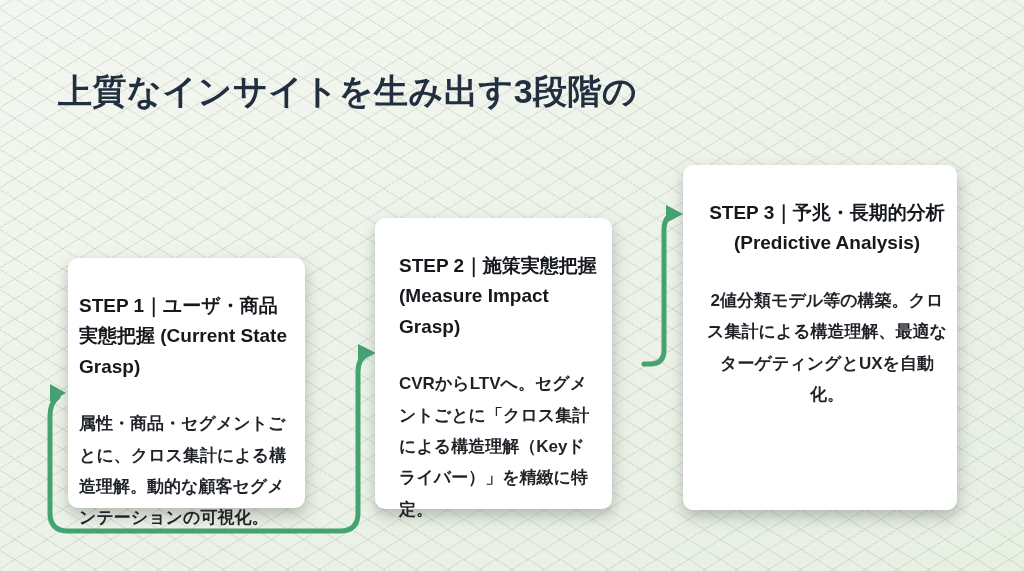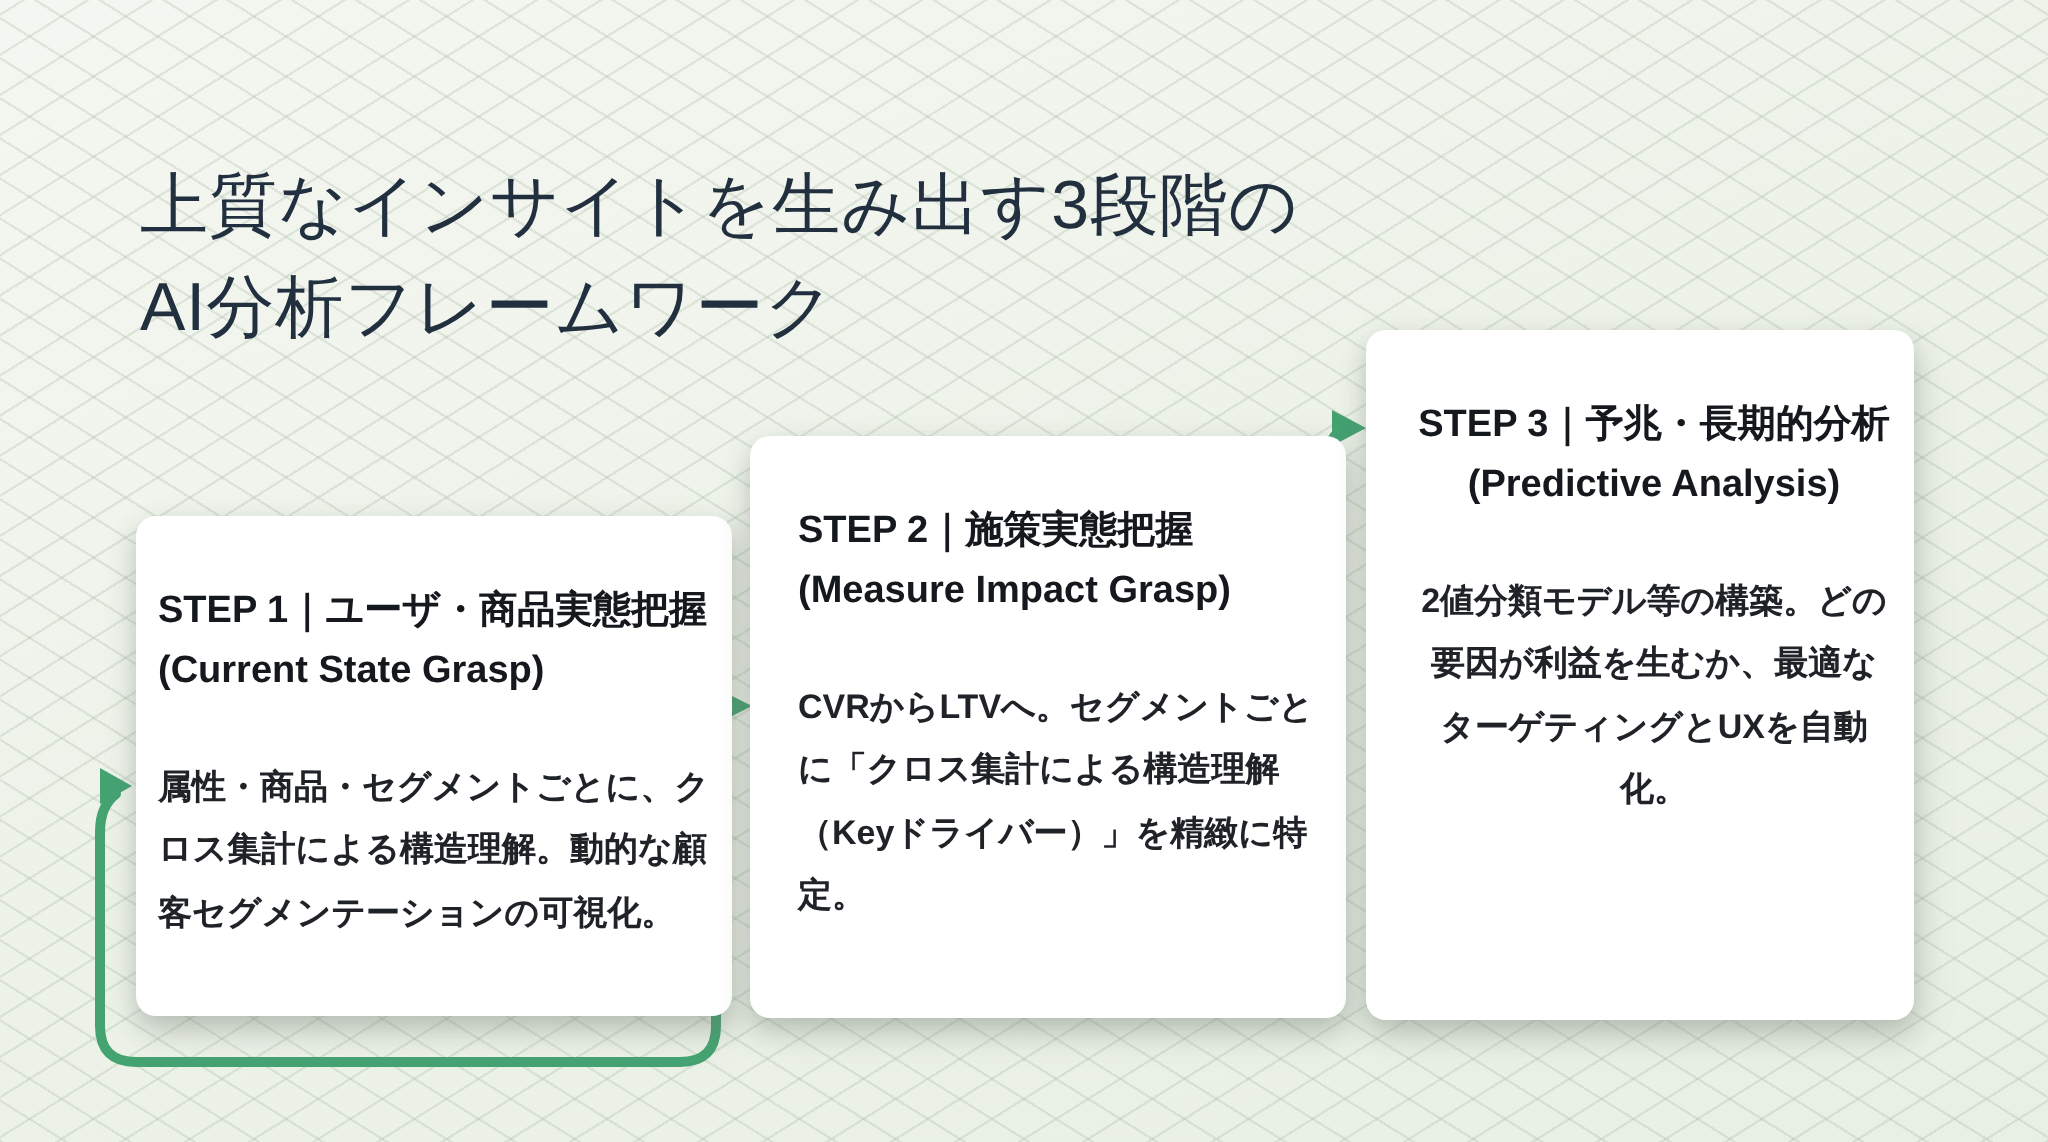--- a/index.html
+++ b/index.html
@@ -9,29 +9,29 @@
     overflow:hidden;
     font-family:"Liberation Sans","DejaVu Sans",sans-serif;
     background:
       repeating-linear-gradient(32deg,
         rgba(168,184,166,0.28) 0 1.2px, transparent 1.2px 17px),
       repeating-linear-gradient(-32deg,
         rgba(168,184,166,0.28) 0 1.2px, transparent 1.2px 17px),
       linear-gradient(160deg,#f4f7f1 0%,#eef3ea 45%,#e8efe3 100%);
   }
   .title{
-    position:absolute;left:54px;top:62px;margin:16px;
-    font-size:34px;font-weight:400;line-height:1.5;
+    position:absolute;left:54px;top:62px;margin:4px;
+    font-size:34px;font-weight:700;line-height:1.5;
     color:#212f3f;letter-spacing:0.5px;
   }
   .title span{display:block;}
   .arrows{position:absolute;left:0;top:0;z-index:1;}
   .card{
     position:absolute;z-index:2;
-    width:298px;box-sizing:border-box;
+    width:237px;box-sizing:border-box;
     background:#ffffff;border-radius:10px;
     padding:33px 10px 20px 24px;
     box-shadow:0 6px 12px rgba(104,116,106,0.30),3px 8px 20px rgba(104,116,106,0.16);
   }
   .card-1{left:68px;top:258px;height:250px;padding-left:11px;}
   .card-2{left:375px;top:218px;height:291px;}
   .card-3{left:683px;top:165px;height:345px;width:274px;text-align:center;}
   .card h2{
     margin:0;font-size:19px;font-weight:700;line-height:1.6;
     color:#15181c;
@@ -51,31 +51,30 @@
     <path d="M 58,397 Q 50,403 50,416 L 50,513 Q 50,531 68,531 L 340,531 Q 358,531 358,513 L 358,372 Q 358,358 368,354" fill="none" stroke="#45a372" stroke-width="5" stroke-linecap="round" stroke-linejoin="round"></path>
     <polygon points="50,384 66,393 50,402" fill="#45a372"></polygon>
     <polygon points="358,344 376,353 358,362" fill="#45a372"></polygon>
 
     <path d="M 644,364 L 650,364 Q 664,364 664,350 L 664,230 Q 664,215 676,214" fill="none" stroke="#45a372" stroke-width="5" stroke-linecap="round" stroke-linejoin="round"></path>
     <polygon points="666,205 683,214 666,223" fill="#45a372"></polygon>
   </svg>
 
   <h1 class="title">
     <span>上質なインサイトを生み出す3段階の</span>
-    <span>AI分析フレームワーク</span>
   </h1>
 
   <section class="card card-1">
     <h2>STEP 1｜ユーザ・商品実態把握 (Current State Grasp)</h2>
     <p>属性・商品・セグメントごとに、クロス集計による構造理解。動的な顧客セグメンテーションの可視化。</p>
   </section>
 
   <section class="card card-2">
     <h2>STEP 2｜施策実態把握 (Measure Impact Grasp)</h2>
     <p>CVRからLTVへ。セグメントごとに「クロス集計による構造理解（Keyドライバー）」を精緻に特定。</p>
   </section>
 
   <section class="card card-3">
     <h2>STEP 3｜予兆・長期的分析 (Predictive Analysis)</h2>
-    <p>2値分類モデル等の構築。どの要因が利益を生むか、最適なターゲティングとUXを自動化。</p>
+    <p>2値分類モデル等の構築。クロス集計による構造理解、最適なターゲティングとUXを自動化。</p>
   </section>
 
 </div>
 
 </body></html>

